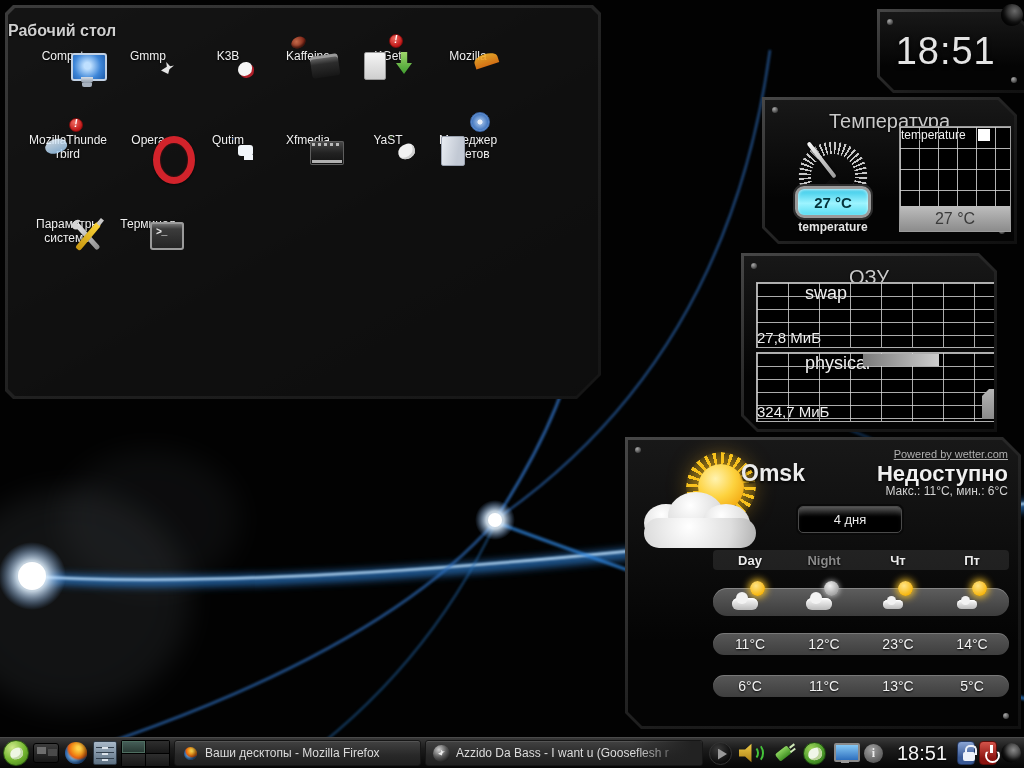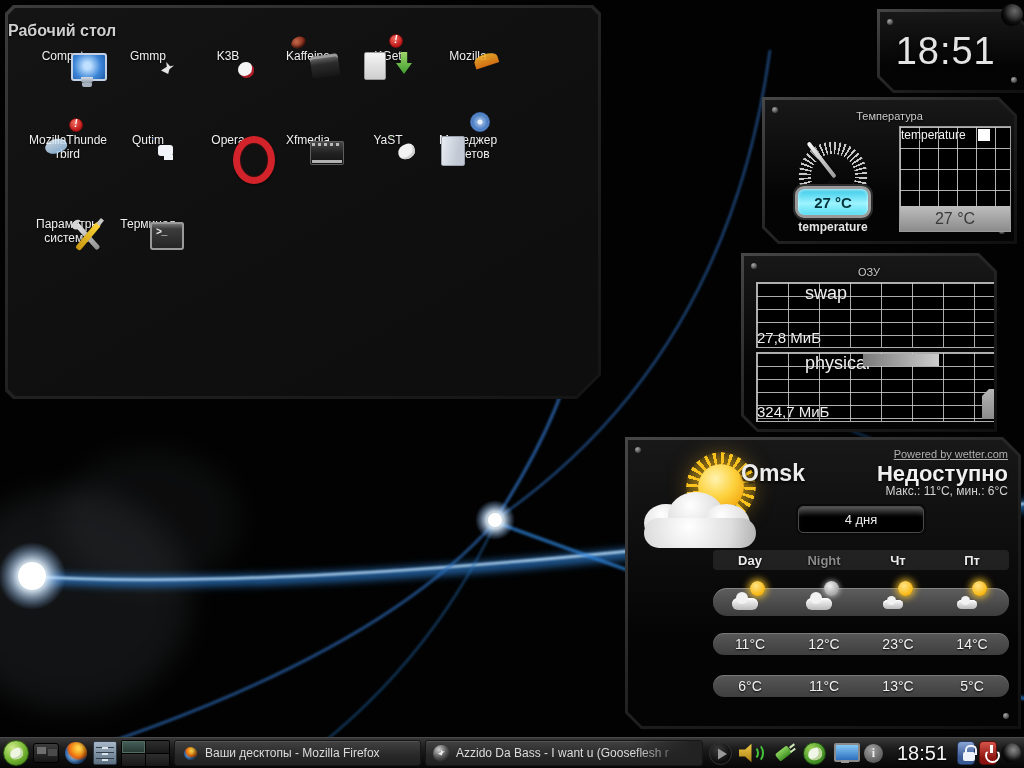--- a/index.html
+++ b/index.html
@@ -14,21 +14,21 @@
   .frame { position:absolute; z-index:2;
     clip-path:polygon(0 0, calc(100% - 18px) 0, 100% 18px, 100% 100%, 16px 100%, 0 calc(100% - 16px));
     background:linear-gradient(150deg,#474747,#1c1c1c 60%,#101010); }
   .frame-in { position:absolute; inset:3px;
     clip-path:polygon(0 0, calc(100% - 16px) 0, 100% 16px, 100% 100%, 14px 100%, 0 calc(100% - 14px));
     background:linear-gradient(#181818,#040404 70%); }
   .screw { position:absolute; width:6px; height:6px; border-radius:50%;
     background:radial-gradient(circle at 35% 30%, #aaa, #444 70%, #222); }
   .screw.tl { left:7px; top:7px; } .screw.br { right:9px; bottom:7px; }
   .wtitle { position:absolute; top:10px; left:0; width:100%; text-align:center;
-    color:#c9c9c9; font-size:11px; text-shadow:0 1px 2px #000; }
+    color:#c9c9c9; font-size:20px; text-shadow:0 1px 2px #000; }
 
   
   #folderview { position:absolute; left:5px; top:5px; width:596px; height:394px; z-index:2;
     clip-path:polygon(8px 0, calc(100% - 8px) 0, 100% 8px, 100% calc(100% - 24px), calc(100% - 24px) 100%, 8px 100%, 0 calc(100% - 8px), 0 8px);
     background:linear-gradient(150deg,#3c3c3c,#202020 55%,#151515); }
   #folderview .fv-in { position:absolute; inset:3px;
     clip-path:polygon(7px 0, calc(100% - 7px) 0, 100% 7px, 100% calc(100% - 22px), calc(100% - 22px) 100%, 7px 100%, 0 calc(100% - 7px), 0 7px);
     background:rgba(12,12,12,.82); }
   #fv-title { position:absolute; top:14px; width:100%; text-align:left; color:#cfcfcf;
     font-size:16px; font-weight:bold; text-shadow:0 1px 3px #000; }
@@ -185,21 +185,21 @@
   #w-bigicon .p2 { left:26px; top:40px; width:56px; height:48px; }
   #w-bigicon .p3 { left:60px; top:52px; width:48px; height:40px; }
   #w-bigicon .p4 { left:2px; top:66px; width:112px; height:30px; border-radius:16px; }
   #w-city { position:absolute; left:100px; top:20px; width:90px; text-align:center; color:#ececec;
     font-size:23px; font-weight:bold; text-shadow:0 2px 3px #000; }
   #w-powered { position:absolute; right:10px; top:8px; color:#b0b0b0; font-size:11px;
     text-decoration:underline; cursor:pointer; }
   #w-status { position:absolute; right:10px; top:21px; color:#f0f0f0; font-size:22px; font-weight:bold;
     text-shadow:0 1px 3px #000; }
   #w-minmax { position:absolute; right:10px; top:44px; color:#d2d2d2; font-size:12px; }
-  #w-daysbtn { position:absolute; left:170px; top:66px; width:126px; height:27px; border-radius:5px;
+  #w-daysbtn { position:absolute; left:170px; top:66px; width:104px; height:27px; border-radius:5px;
     background:linear-gradient(#2c2c2c,#000 40%); border:1px solid #4a4a4a;
     box-shadow:0 0 0 2px #0a0a0a, inset 0 8px 6px -4px rgba(255,255,255,.22);
     color:#ececec; font-size:13px; display:flex; align-items:center; justify-content:center; cursor:pointer; }
   #w-table { position:absolute; left:85px; top:110px; width:296px; }
   .wrow { display:flex; width:100%; }
   .wcell { flex:1; text-align:center; }
   #w-head { height:20px; border-radius:4px; background:rgba(110,110,110,.22); align-items:center; }
   #w-head .wcell { font-size:13px; font-weight:bold; color:#ececec; text-shadow:0 1px 2px #000; }
   #w-head .wcell.dim { color:#8a8a8a; }
   #w-icons { margin-top:18px; height:28px; border-radius:14px;
@@ -370,26 +370,26 @@
         </div>
         <div class="fv-item">
           <span class="fv-ic ic-fx"></span>
           <div class="fv-label">Mozilla</div>
         </div>
         <div class="fv-item">
           <span class="fv-ic ic-tb"><i class="badge"></i></span>
           <div class="fv-label">MozillaThunderbird</div>
         </div>
         <div class="fv-item">
+          <span class="fv-ic ic-opera"></span>
+          <div class="fv-label">Opera</div>
+        </div>
+        <div class="fv-item">
           <span class="fv-ic ic-qutim"></span>
           <div class="fv-label">Qutim</div>
-        </div>
-        <div class="fv-item">
-          <span class="fv-ic ic-opera"></span>
-          <div class="fv-label">Opera</div>
         </div>
         <div class="fv-item">
           <span class="fv-ic ic-xfmedia"></span>
           <div class="fv-label">Xfmedia</div>
         </div>
         <div class="fv-item">
           <span class="fv-ic ic-yast"></span>
           <div class="fv-label">YaST</div>
         </div>
         <div class="fv-item">

